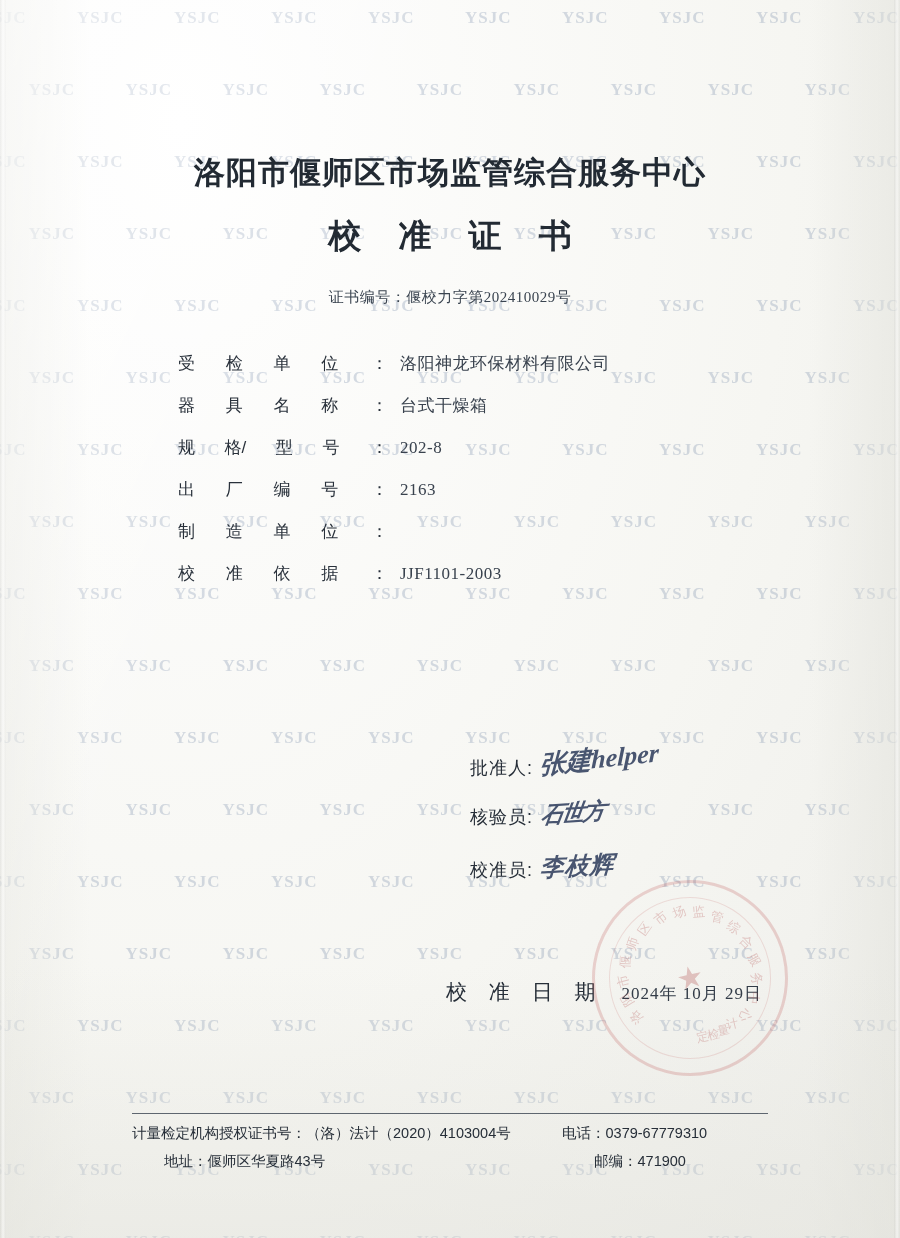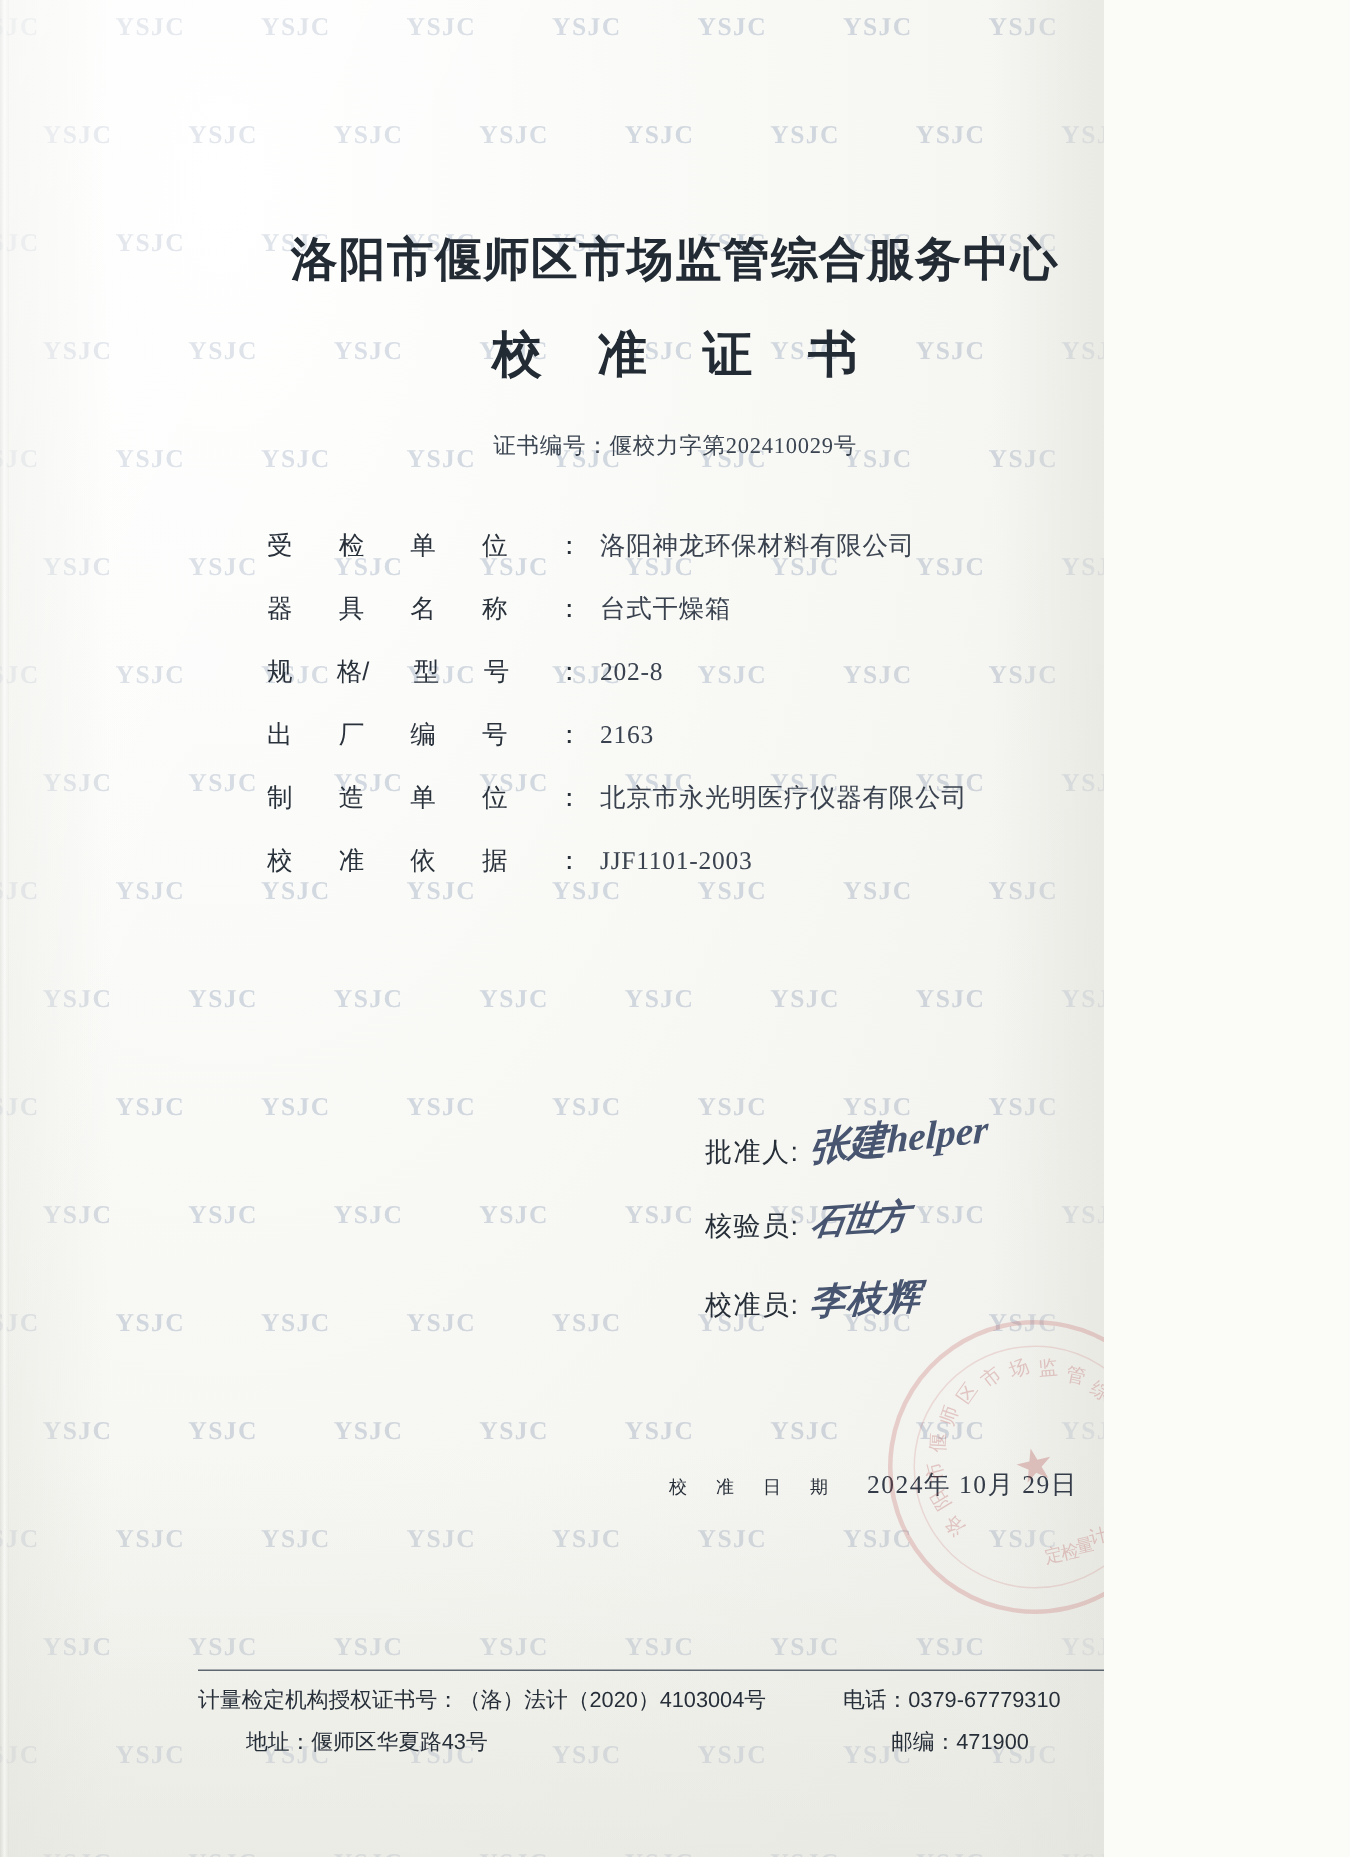--- a/index.html
+++ b/index.html
@@ -8,21 +8,21 @@
   }
   body {
     width: 900px;
     height: 1238px;
     font-family: "Liberation Sans", sans-serif;
     background: #fbfbf8;
     overflow: hidden;
   }
   .page {
     position: relative;
-    width: 736px;
+    width: 900px;
     height: 1238px;
     background:
       radial-gradient(ellipse at 20% 10%, #ffffff 0%, #f6f6f2 60%, #eeeeea 100%);
     overflow: hidden;
   }
   
   .watermark-layer {
     position: absolute;
     inset: 0;
     pointer-events: none;
@@ -216,21 +216,21 @@
     width: 900px;
   }
   .date-row {
     display: flex;
     align-items: baseline;
     height: 36px;
     justify-content: flex-start;
   }
   .date-label {
     font-family: "Liberation Sans", sans-serif;
-    font-size: 12px;
+    font-size: 21px;
     color: #262e38;
   }
   .date-label.spaced {
     letter-spacing: 8px;
   }
   .date-value {
     font-family: "Liberation Serif", serif;
     font-size: 17px;
     color: #333c48;
     margin-left: 18px;
@@ -504,21 +504,20 @@
       </div>
 
       <div class="field-row">
         <div class="field-label">
           <span class="ch">制</span>
           <span class="ch">造</span>
           <span class="ch">单</span>
           <span class="ch">位</span>
           <span class="colon">：</span>
         </div>
-        <div class="field-value">北京市永光明医疗仪器有限公司</div>
       </div>
 
       <div class="field-row">
         <div class="field-label">
           <span class="ch">校</span>
           <span class="ch">准</span>
           <span class="ch">依</span>
           <span class="ch">据</span>
           <span class="colon">：</span>
         </div>

